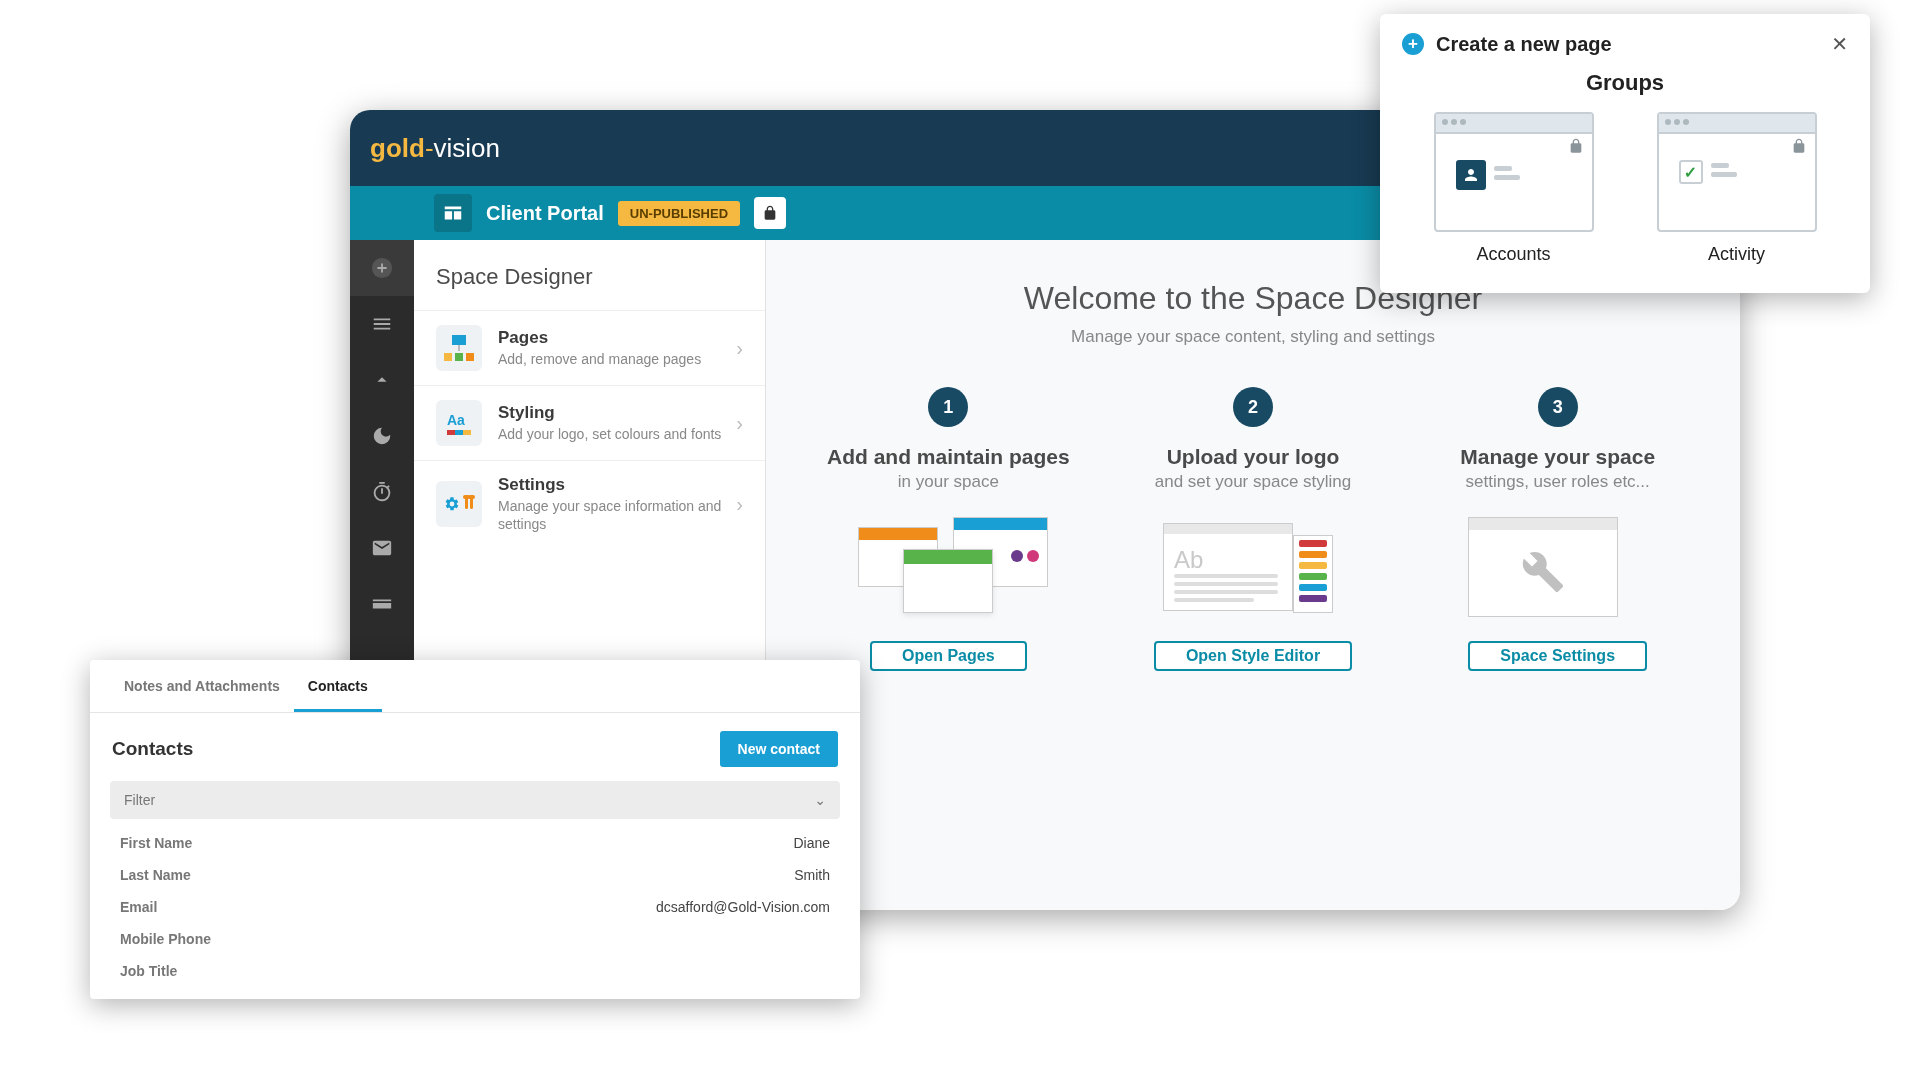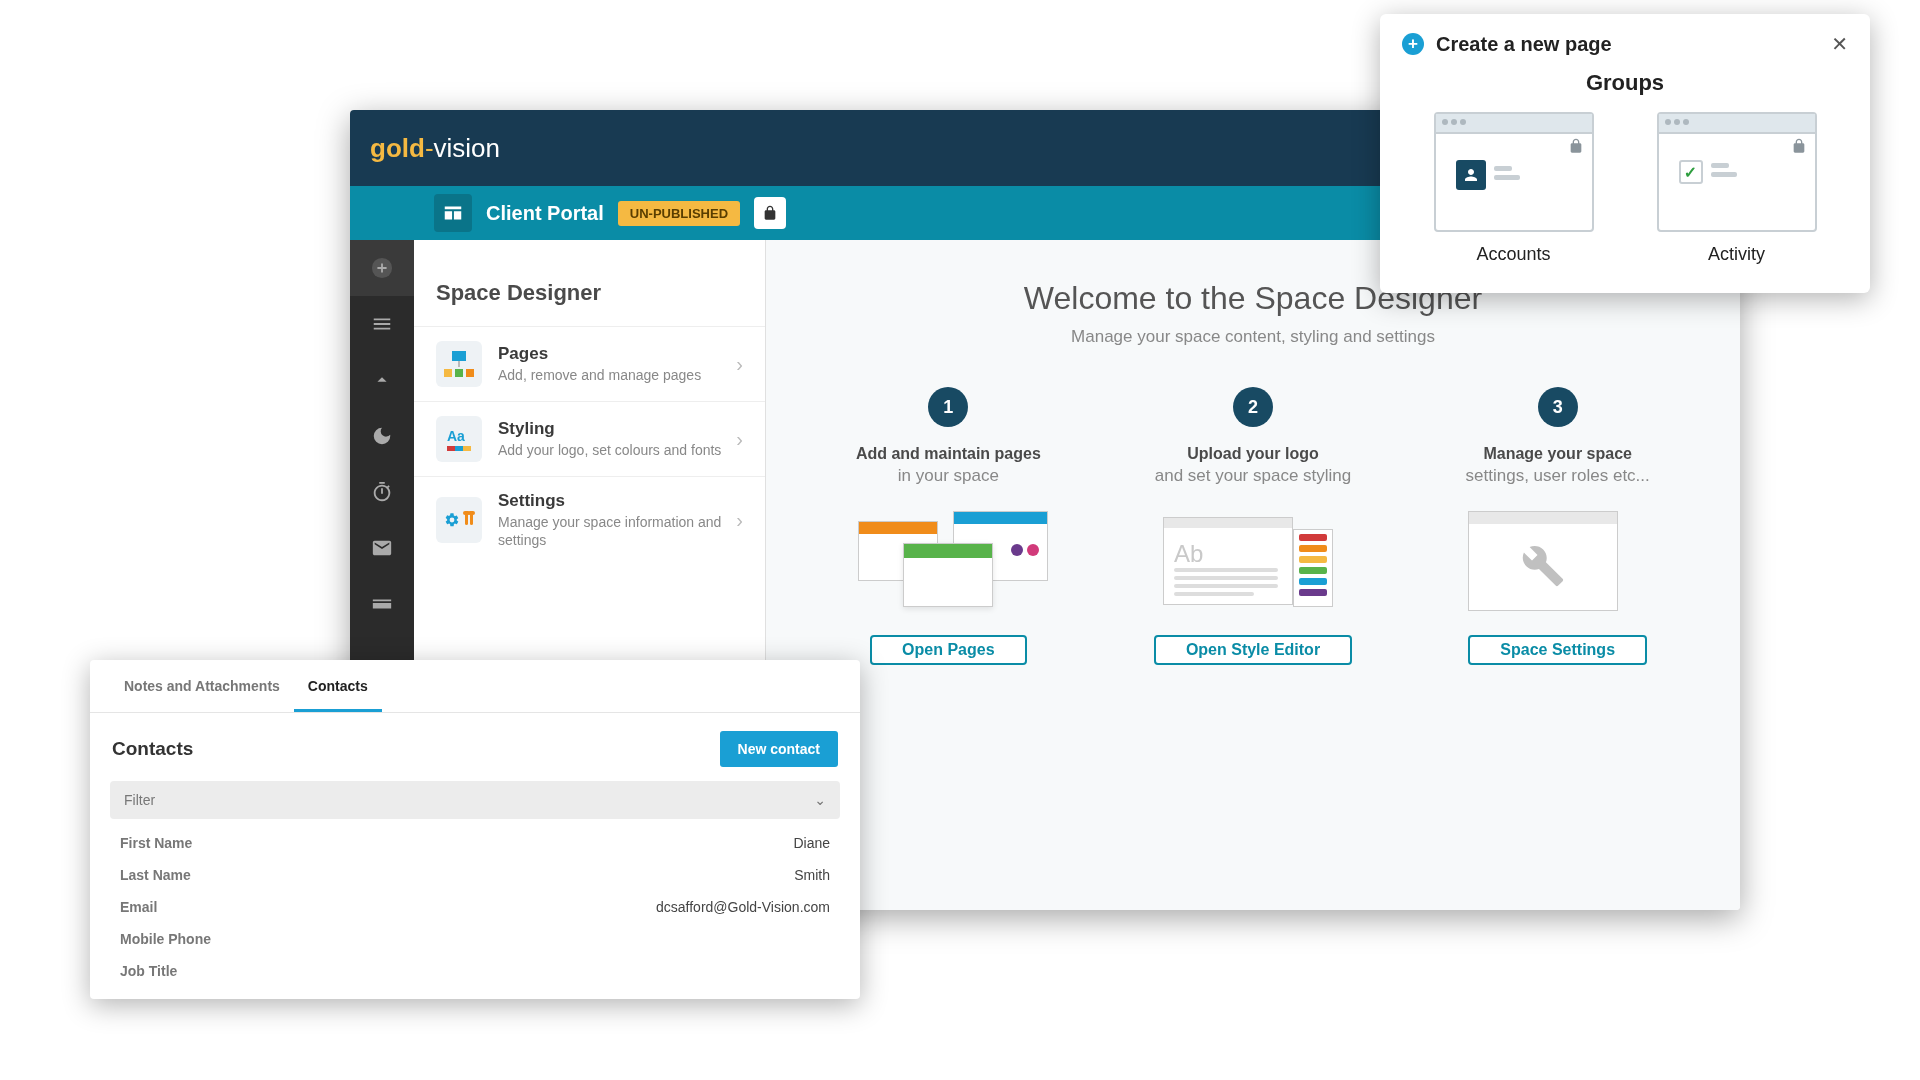--- a/index.html
+++ b/index.html
@@ -1,17 +1,17 @@
 <!DOCTYPE html>
 <html><head>
 <meta charset="utf-8">
 <style>
 *{box-sizing:border-box;margin:0;padding:0;font-family:'Segoe UI',Arial,sans-serif;}
 body{background:#fff;width:1920px;height:1080px;position:relative;overflow:hidden;}
-.main-window{position:absolute;left:350px;top:110px;width:1390px;height:800px;background:#fff;border-radius:4px;box-shadow:0 8px 32px rgba(0,0,0,0.35);overflow:hidden;}
+.main-window{position:absolute;left:350px;top:110px;width:1390px;height:800px;background:#fff;border-radius:20px;box-shadow:0 8px 32px rgba(0,0,0,0.35);overflow:hidden;}
 .top-bar{background:#183a52;height:76px;display:flex;align-items:center;padding:0 20px;justify-content:space-between;}
 .logo{font-size:26px;font-weight:400;color:#fff;}
 .logo .gold{color:#f5b942;font-weight:600;}
 .logo .dash{color:#f5b942;}
 .search-box{background:#fff;border-radius:4px;display:flex;align-items:center;padding:10px 16px;width:280px;}
 .search-box svg{width:20px;height:20px;fill:#555;margin-right:10px;}
 .search-box input{border:none;outline:none;font-size:16px;color:#888;flex:1;}
 .sub-bar{background:#0a8ca6;height:54px;display:flex;align-items:center;padding-left:84px;}
 .sub-bar-icon{width:38px;height:38px;background:#0a7489;border-radius:4px;display:flex;align-items:center;justify-content:center;margin-right:14px;}
 .sub-bar-icon svg{fill:#fff;width:22px;height:22px;}
@@ -20,34 +20,34 @@
 .lock-btn{background:#fff;border-radius:4px;width:32px;height:32px;display:flex;align-items:center;justify-content:center;}
 .lock-btn svg{fill:#333;width:16px;height:16px;}
 .body-area{display:flex;height:calc(100% - 130px);}
 .icon-rail{width:64px;background:#2b2b2b;display:flex;flex-direction:column;align-items:center;padding-top:0;}
 .rail-item{width:64px;height:56px;display:flex;align-items:center;justify-content:center;cursor:pointer;}
 .rail-item svg{fill:#aaa;width:22px;height:22px;}
 .rail-item.plus{background:#3a3a3a;}
 .rail-item.plus svg circle{fill:#555;}
 .rail-item.plus svg path{fill:#aaa;}
 .side-panel{width:352px;background:#fff;border-right:1px solid #e0e0e0;}
-.side-title{font-size:22px;font-weight:700;color:#4a4a4a;padding:40px 22px 20px;}
+.side-title{font-size:22px;font-weight:400;color:#4a4a4a;padding:24px 22px 20px;}
 .side-item{display:flex;align-items:center;padding:14px 22px;border-top:1px solid #eee;cursor:pointer;}
 .side-item-icon{width:46px;height:46px;background:#eef2f5;border-radius:6px;display:flex;align-items:center;justify-content:center;margin-right:16px;flex-shrink:0;}
 .side-item-text{flex:1;}
 .side-item-title{font-size:17px;font-weight:600;color:#3a3a3a;margin-bottom:2px;}
 .side-item-desc{font-size:14px;color:#888;line-height:1.3;}
 .side-item-chev{color:#bbb;font-size:20px;}
 .content{flex:1;background:#f7f9fa;padding:40px 30px;text-align:center;overflow:auto;}
 .welcome-title{font-size:32px;color:#555;font-weight:400;margin-bottom:10px;}
 .welcome-sub{font-size:17px;color:#888;margin-bottom:40px;}
 .steps{display:flex;justify-content:space-around;margin-bottom:20px;}
 .step{flex:1;padding:0 10px;}
 .step-num{width:40px;height:40px;border-radius:50%;background:#184a63;color:#fff;font-size:18px;font-weight:600;display:flex;align-items:center;justify-content:center;margin:0 auto 18px;}
-.step-title{font-size:16px;font-weight:600;color:#4a4a4a;margin-bottom:2px;}
+.step-title{font-size:21px;font-weight:600;color:#4a4a4a;margin-bottom:2px;}
 .step-desc{font-size:17px;color:#888;line-height:1.3;}
 .step-img{margin:24px auto;width:180px;height:100px;display:flex;align-items:center;}
 .step-btn{border:2px solid #0a8ca6;background:#fff;color:#0a8ca6;font-size:16px;font-weight:600;padding:4px 30px;border-radius:4px;cursor:pointer;}
 .popup{position:absolute;left:1380px;top:14px;width:490px;background:#fff;border-radius:6px;box-shadow:0 6px 28px rgba(0,0,0,0.3);padding:18px 22px 28px;z-index:10;}
 .popup-head{display:flex;align-items:center;justify-content:space-between;margin-bottom:14px;}
 .popup-head-left{display:flex;align-items:center;}
 .popup-plus{width:22px;height:22px;border-radius:50%;background:#1a9fd4;color:#fff;font-size:17px;font-weight:700;display:flex;align-items:center;justify-content:center;margin-right:12px;}
 .popup-title{font-size:20px;font-weight:600;color:#222;}
 .popup-close{font-size:20px;color:#555;cursor:pointer;}
 .popup-section-title{text-align:center;font-size:22px;font-weight:600;color:#222;margin-bottom:16px;}

